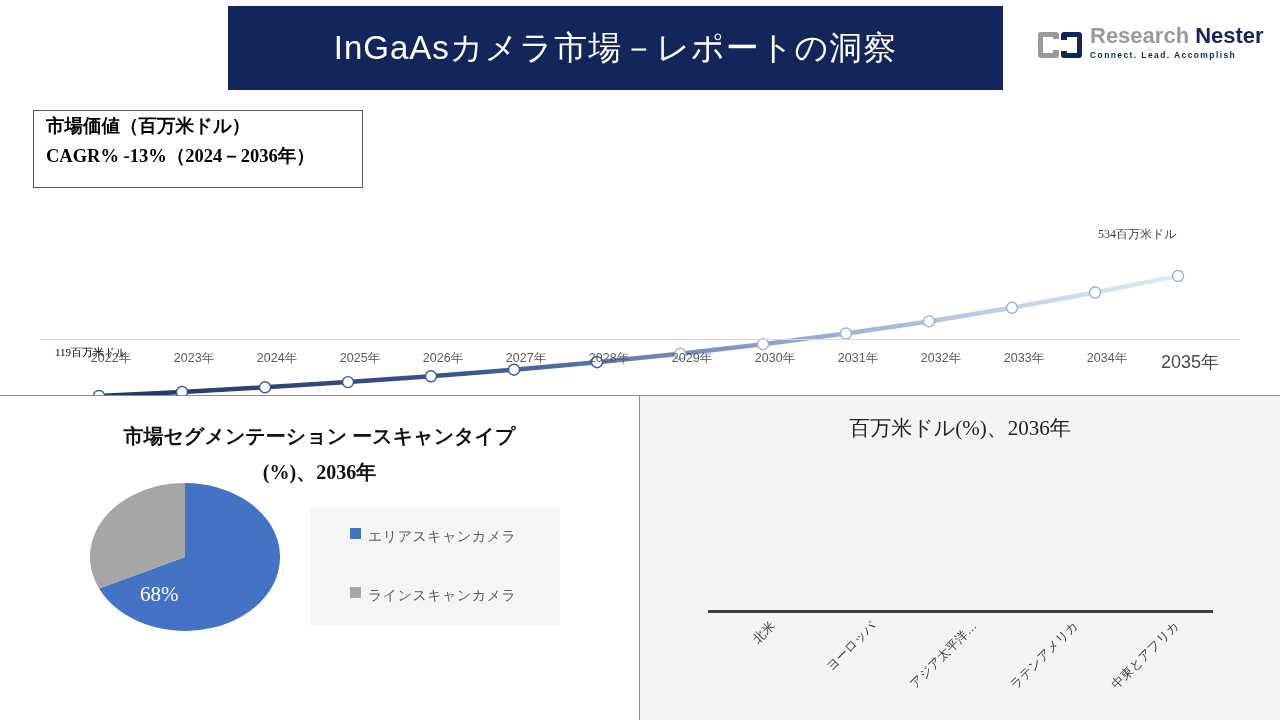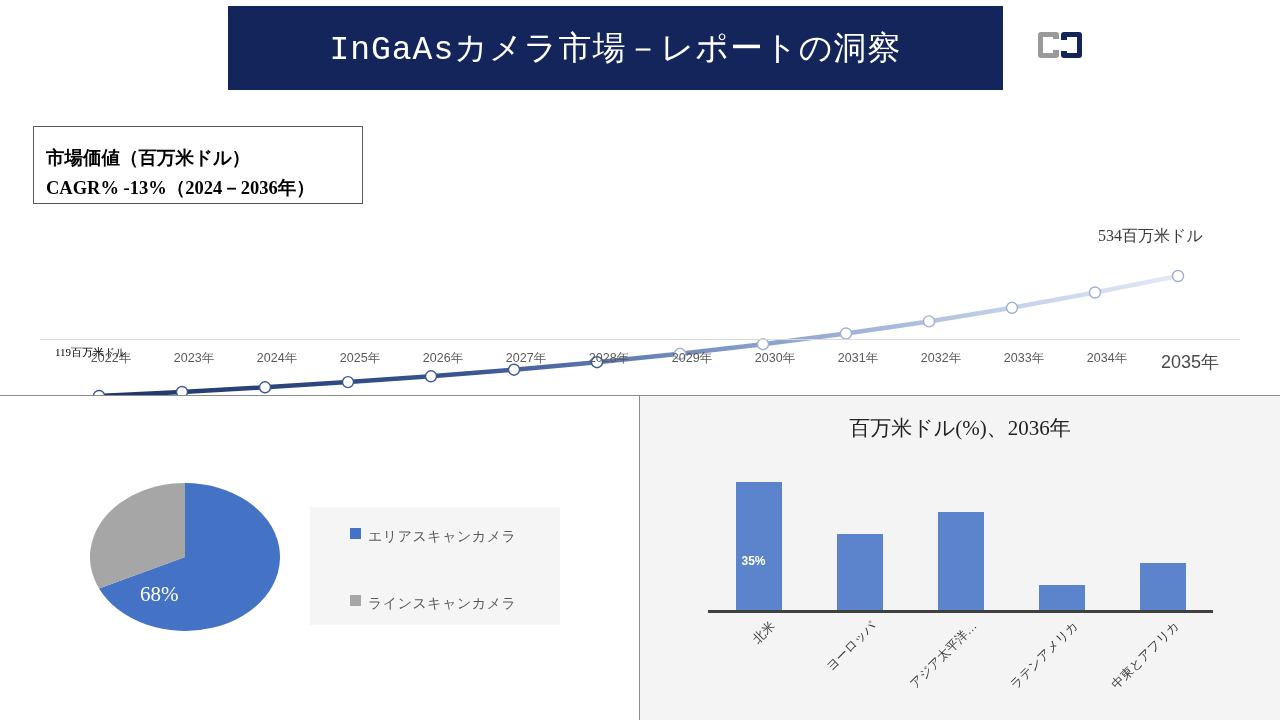--- a/index.html
+++ b/index.html
@@ -13,55 +13,54 @@
   .page{position:absolute;inset:0;}
 
   
   .header{position:absolute;left:0;top:0;width:1280px;height:95px;}
   .title-band{
     position:absolute;left:228px;top:6px;width:775px;height:84px;
     background:#14255c;
     display:flex;align-items:center;justify-content:center;
   }
   .title-text{
-    font-family:Liberation Mono, monospace;
+    font-family:Liberation Sans, sans-serif;
     color:#ffffff;font-size:33px;letter-spacing:1px;white-space:nowrap;
   }
   .logo{position:absolute;left:1038px;top:24px;width:212px;height:48px;}
   .logo-mark{position:absolute;left:0;top:4px;width:44px;height:34px;}
   .logo-text{position:absolute;left:52px;top:0px;width:160px;}
   .logo-row1{font-size:22px;font-weight:bold;line-height:24px;white-space:nowrap;}
   .lg-research{color:#9a9a9a;}
   .lg-nester{color:#14255c;}
   .logo-row2{
     color:#14255c;font-size:8.5px;font-weight:bold;letter-spacing:1.4px;
     margin-top:2px;white-space:nowrap;
   }
 
   
   .line-section{position:absolute;left:0;top:95px;width:1280px;height:300px;}
   .value-box{
     position:absolute;left:33px;top:15px;width:330px;height:78px;
     border:1.6px solid #5a5a5a;background:#ffffff;
     box-sizing:border-box;
-    display:flex;flex-direction:column;justify-content:flex-end;
+    display:flex;flex-direction:column;justify-content:flex-start;
     padding-left:12px;
-    margin-top:16px;
   }
   .value-box div{
     font-family:"Liberation Serif", serif;
     font-weight:bold;font-size:18.5px;color:#000000;line-height:30px;white-space:nowrap;
   }
   .lbl-start{
     position:absolute;left:55px;top:250px;
     font-family:"Liberation Serif", serif;font-size:11px;color:#000000;white-space:nowrap;
   }
   .lbl-end{
     position:absolute;left:1098px;top:131px;
-    font-family:"Liberation Serif", serif;font-size:16px;color:#3a3a3a;white-space:nowrap;
+    font-family:"Liberation Serif", serif;font-size:12px;color:#3a3a3a;white-space:nowrap;
   }
   .line-svg{position:absolute;left:0;top:0;width:1280px;height:300px;}
   .xaxis{
     position:absolute;left:40px;top:244px;width:1200px;height:1px;background:#d9d9d9;
   }
   .xlabels{position:absolute;left:12px;top:255px;width:1280px;height:30px;}
   .xlabels span{
     position:absolute;top:0;
     font-size:12.5px;color:#595959;white-space:nowrap;
     transform:translateX(-50%);
@@ -83,21 +82,21 @@
   .pie-svg{width:190px;height:148px;display:block;}
   .pie-pct{
     position:absolute;left:118px;top:186px;
     color:#ffffff;font-family:"Liberation Serif", serif;font-size:21px;margin-left:22px;
   }
   .legend-box{
     position:absolute;left:310px;top:111px;width:250px;height:118px;background:#f5f5f5;
   }
   .legend-item{position:absolute;left:40px;display:flex;align-items:flex-start;}
   .legend-item.i0{top:21px;}
-  .legend-item.i1{top:80px;margin-top:8px;}
+  .legend-item.i1{top:80px;}
   .legend-swatch{width:11px;height:11px;margin-right:7px;display:inline-block;}
   .legend-label{font-size:14px;color:#595959;white-space:nowrap;letter-spacing:.5px;}
 
   .bar-panel{position:absolute;left:640px;top:396px;width:640px;height:324px;background:#f4f4f4;}
   .bar-title{
     position:absolute;left:0;top:18px;width:640px;text-align:center;
     font-family:"Liberation Serif", serif;font-size:21px;color:#222;white-space:nowrap;
   }
   .plot{position:absolute;left:68px;top:75px;width:505px;height:140px;}
   .bar{position:absolute;bottom:0;width:46px;background:#5b84cd;}
@@ -119,20 +118,24 @@
   <div class="header">
     <div class="title-band">
       <span class="title-text">InGaAsカメラ市場－レポートの洞察</span>
     </div>
 
     <div class="logo">
       <svg class="logo-mark" viewBox="0 0 44 34">
         <path d="M3 4 h15 a3 3 0 0 1 3 3 v4 h-6 V9 H5 v16 h10 v-3 h6 v5 a3 3 0 0 1 -3 3 H3 a3 3 0 0 1 -3 -3 V7 a3 3 0 0 1 3 -3 z" fill="#9a9a9a"></path>
         <path d="M41 30 H26 a3 3 0 0 1 -3 -3 v-4 h6 v2 h10 V9 H29 v3 h-6 V7 a3 3 0 0 1 3 -3 h15 a3 3 0 0 1 3 3 v20 a3 3 0 0 1 -3 3 z" fill="#14255c"></path>
       </svg>
+      <div class="logo-text">
+        <div class="logo-row1"><span class="lg-research">Research </span><span class="lg-nester">Nester</span></div>
+        <div class="logo-row2">Connect. Lead. Accomplish</div>
+      </div>
     </div>
   </div>
 
   <div class="line-section">
 
     <div class="value-box">
       <div>市場価値（百万米ドル）</div>
       <div>CAGR% -13%（2024－2036年）</div>
     </div>
 
@@ -184,20 +187,24 @@
         <span style="left: 1012px;">2033年</span>
         <span style="left: 1095px;">2034年</span>
         <span class="last" style="left: 1178px;">2035年</span>
       </div>
   </div>
 
   <div class="divider-h"></div>
   <div class="divider-v"></div>
 
   <div class="pie-panel">
+    <div class="pie-title">
+      <span>市場セグメンテーション ースキャンタイプ</span>
+      <span class="l2">(%)、2036年</span>
+    </div>
 
     <div class="pie-wrap">
       <svg class="pie-svg" viewBox="0 0 200 200" preserveAspectRatio="none">
         <g id="pie-slices">
             <path d="M 100 100 L 100 0 A 100 100 0 1 1 9.51729475339802 142.5779291565072 Z" fill="#4472c4"></path>
             <path d="M 100 100 L 9.51729475339802 142.5779291565072 A 100 100 0 0 1 99.99999999999999 0 Z" fill="#a6a6a6"></path>
           </g>
       </svg>
     </div>
     <div class="pie-pct">68%</div>
@@ -210,28 +217,20 @@
       <div class="legend-item i1">
         <span class="legend-swatch" id="sw1" style="background: rgb(166, 166, 166);"></span>
         <span class="legend-label">ラインスキャンカメラ</span>
       </div>
     </div>
 
   </div>
 
   <div class="bar-panel">
     <div class="bar-title">百万米ドル(%)、2036年</div>
-    <div class="plot" id="bar-plot">
-        <div class="bar" style="left: 27.5px; height: 128.947px; background: rgb(91, 132, 205);"></div>
-        <div class="bar-dlabel" style="left: 33.5px; top: 83.0526px;">35%</div>
-        <div class="bar" style="left: 128.5px; height: 77.3684px; background: rgb(91, 132, 205);"></div>
-        <div class="bar" style="left: 229.5px; height: 99.4737px; background: rgb(91, 132, 205);"></div>
-        <div class="bar" style="left: 330.5px; height: 25.7895px; background: rgb(91, 132, 205);"></div>
-        <div class="bar" style="left: 431.5px; height: 47.8947px; background: rgb(91, 132, 205);"></div>
-      </div>
     <div class="bar-baseline"></div>
     <div id="bar-xlabels">
         <div class="bar-xlabel" style="left: 126.5px;">北米</div>
         <div class="bar-xlabel" style="left: 227.5px;">ヨーロッパ</div>
         <div class="bar-xlabel" style="left: 328.5px;">アジア太平洋…</div>
         <div class="bar-xlabel" style="left: 429.5px;">ラテンアメリカ</div>
         <div class="bar-xlabel" style="left: 530.5px;">中東とアフリカ</div>
       </div>
   </div>
 

